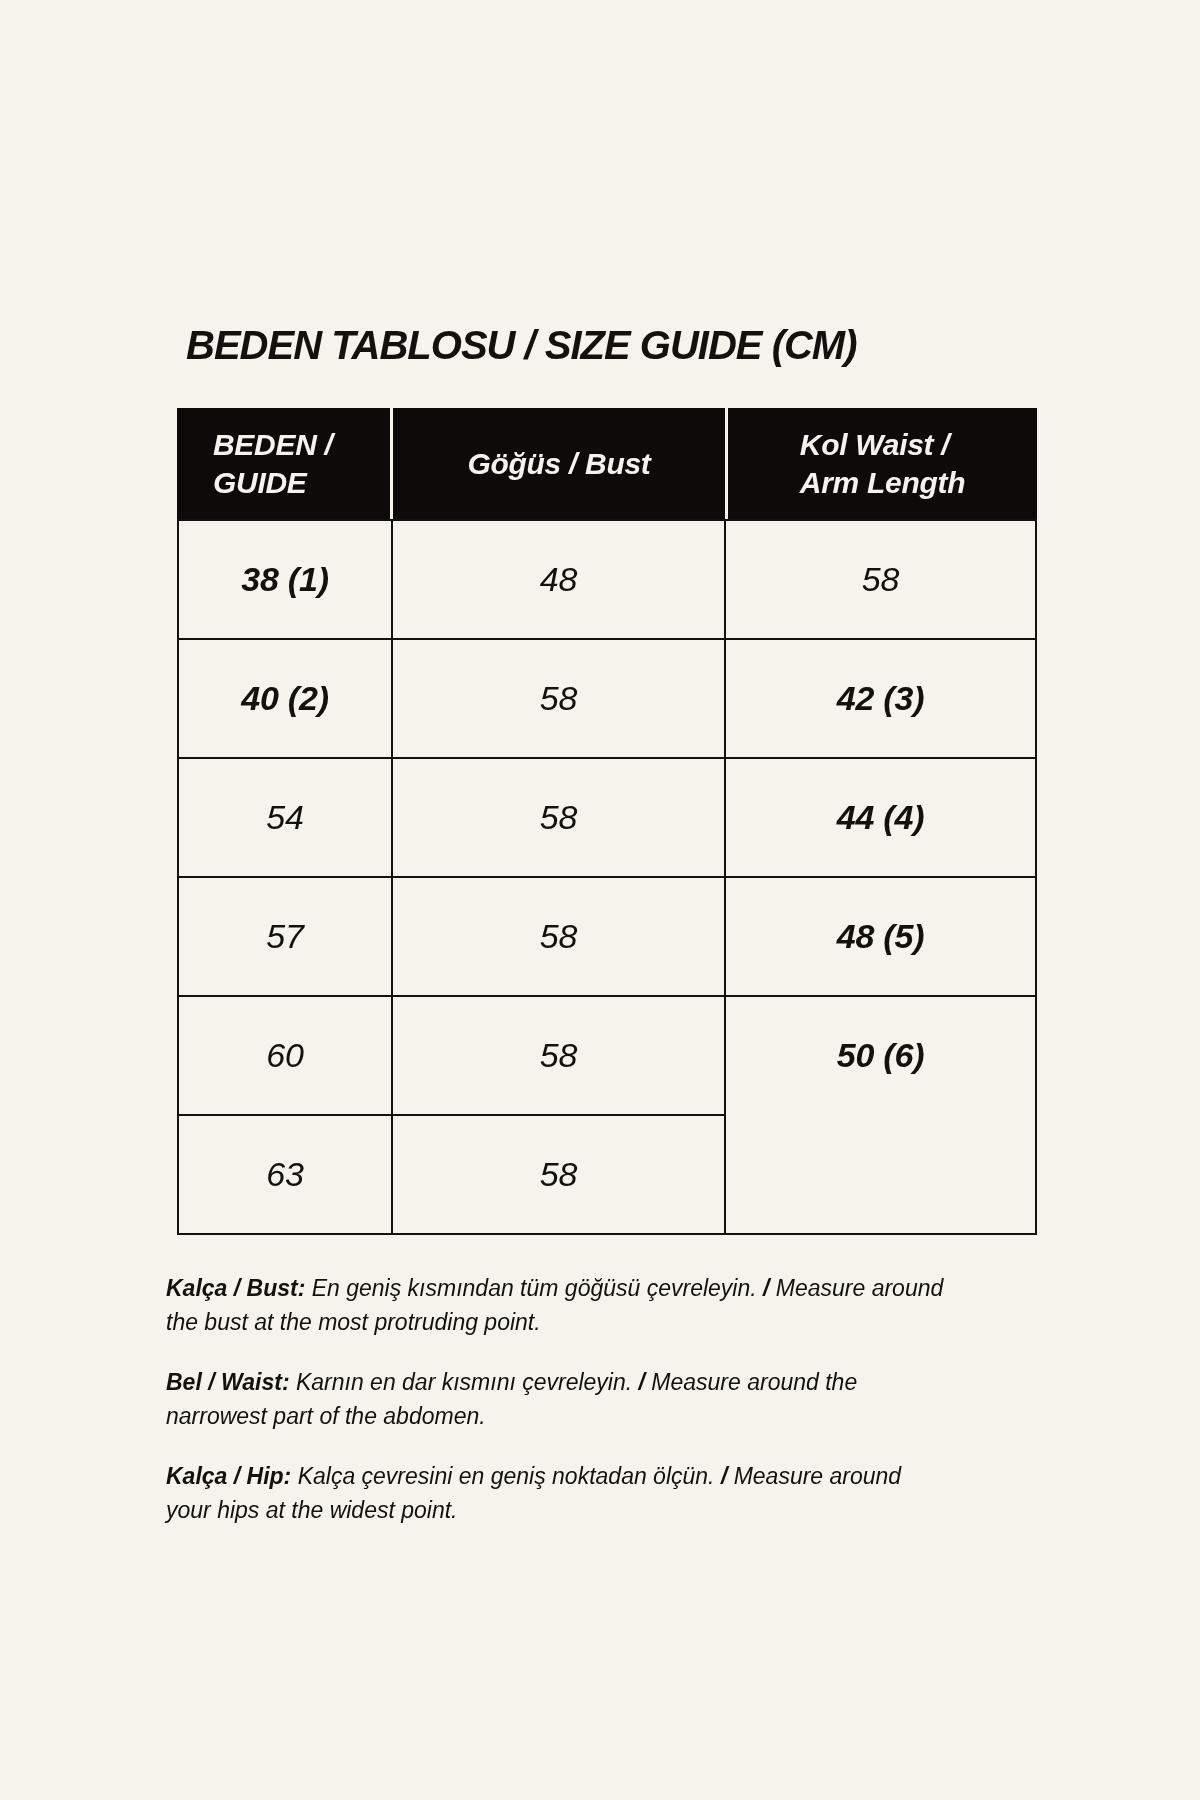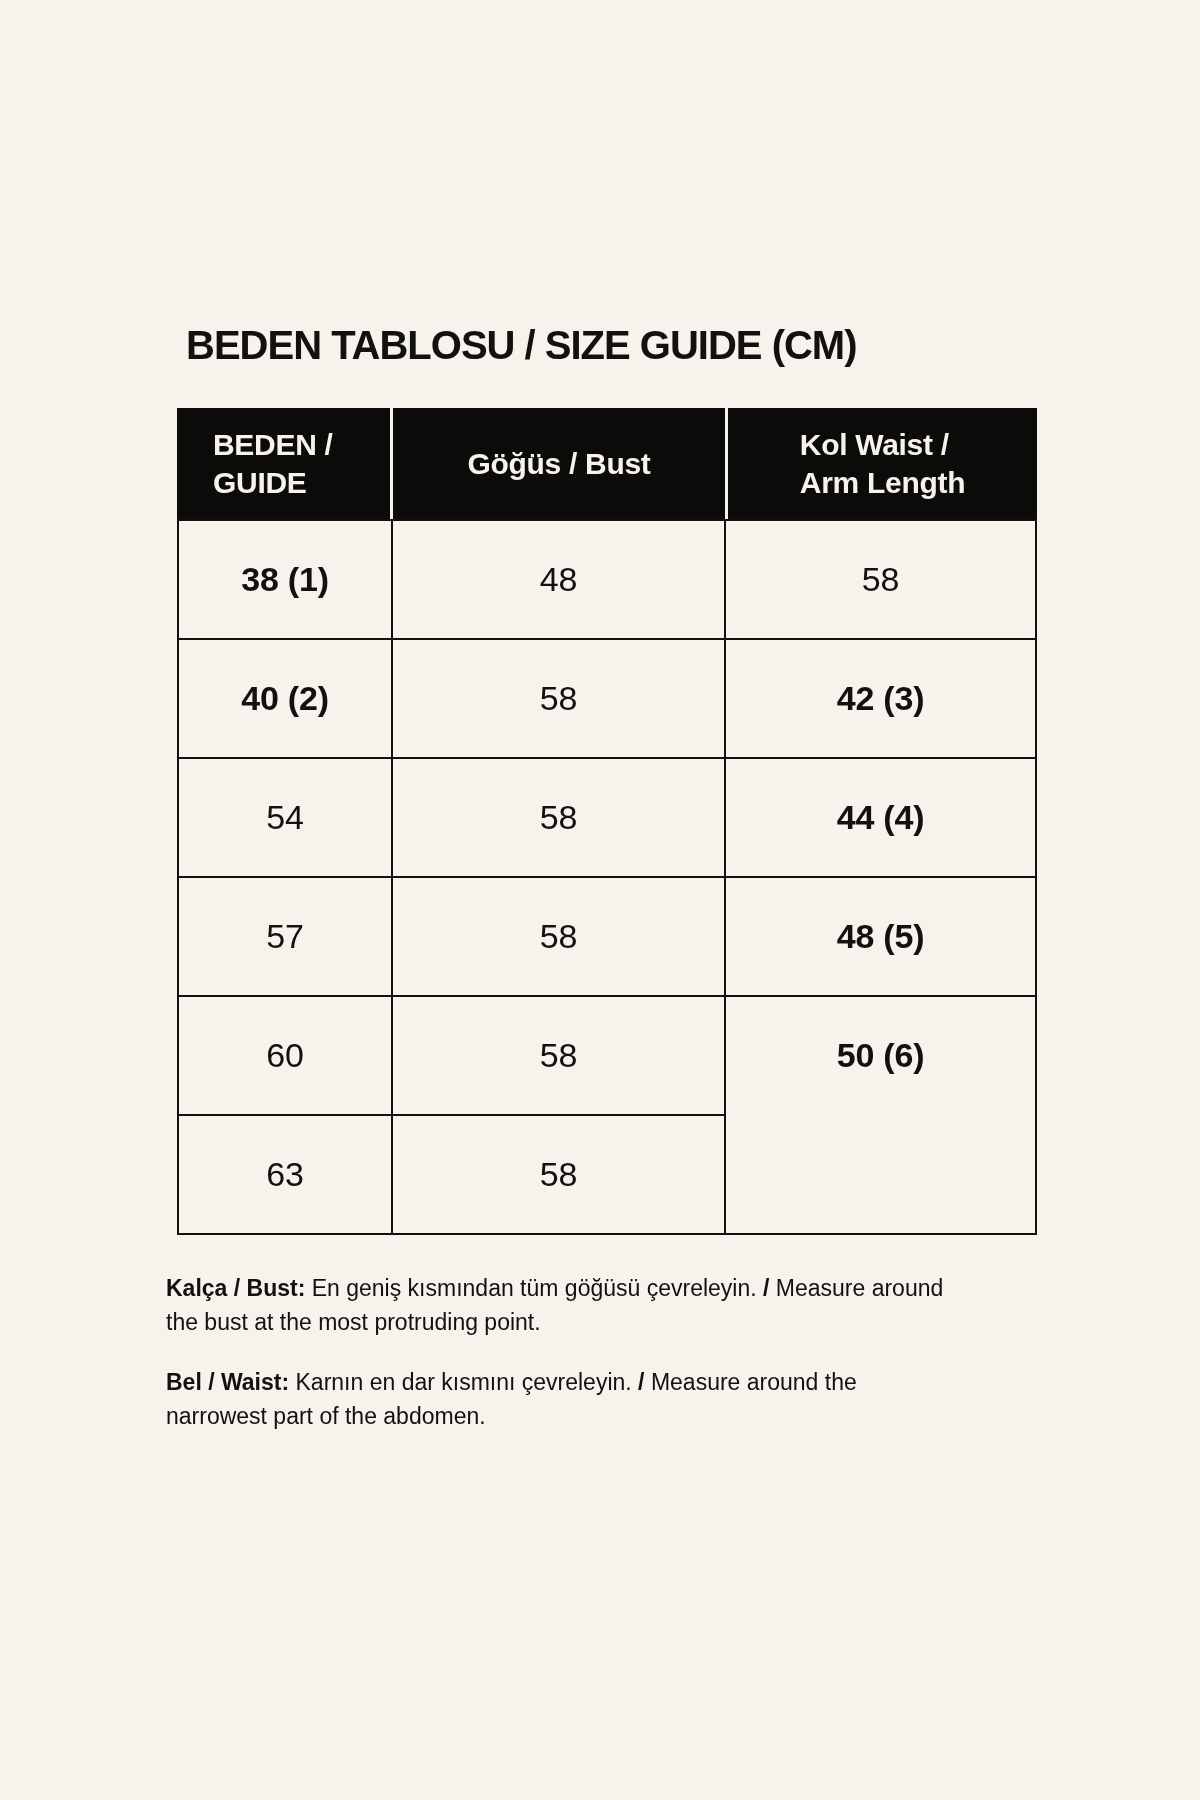--- a/index.html
+++ b/index.html
@@ -2,21 +2,21 @@
 <html style="--bg: #f5f3ec; --ink: #12110e; --header-bg: #0c0b09; --header-ink: #f5f3ec;"><head>
 <meta charset="utf-8">
 <style>
   :root{
     --bg:#f5f3ec;
     --ink:#12110e;
     --header-bg:#0c0b09;
     --header-ink:#f5f3ec;
     --line:#12110e;
   }
-  *{box-sizing:border-box;}
+  *{box-sizing:border-box;font-style:italic;}
   html,body{margin:0;padding:0;}
   body{
     width:1200px;height:1800px;
     background:var(--bg);
     font-family:"Liberation Sans",sans-serif;
     color:var(--ink);
     position:relative;
     overflow:hidden;
   }
   .page-title{
@@ -129,13 +129,14 @@
 
     <div class="td size-col">50 (6)</div>
     <div class="td">63</div>
     <div class="td">58</div>
   </div>
 </div>
 
 <div class="notes">
   <p class="note"><span class="b">Kalça / Bust:</span> <span>En geniş kısmından tüm göğüsü çevreleyin.</span> <span class="b">/</span> <span>Measure around the bust at the most protruding point.</span></p>
   <p class="note"><span class="b">Bel / Waist:</span> <span>Karnın en dar kısmını çevreleyin.</span> <span class="b">/</span> <span>Measure around the narrowest part of the abdomen.</span></p>
+  <p class="note"><span class="b">Kalça / Hip:</span> <span>Kalça çevresini en geniş noktadan ölçün.</span> <span class="b">/</span> <span>Measure around your hips at the widest point.</span></p>
 </div>
 
 </body></html>

